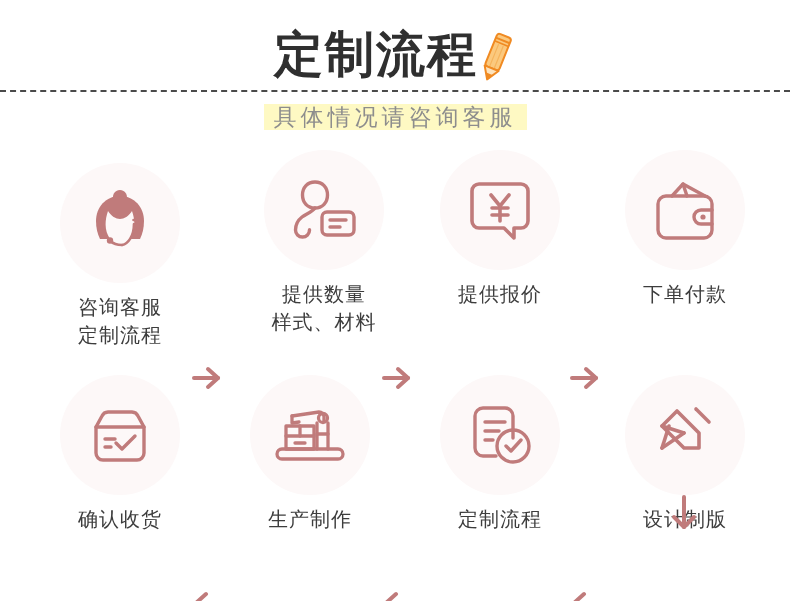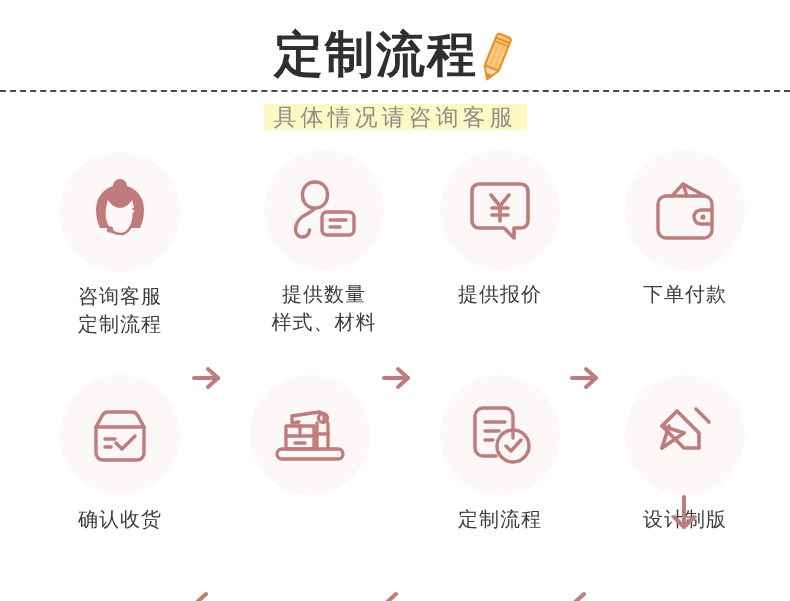--- a/index.html
+++ b/index.html
@@ -112,21 +112,21 @@
     letter-spacing: 1px;
   }
   .step-label-2 {
     font-size: 20px;
     line-height: 28px;
     color: #3d3d3d;
     letter-spacing: 1px;
   }
 
   
-  .step-1 { left: 35px;  top: 2px; font-family: Liberation Serif, serif; }
+  .step-1 { left: 35px;  top: 13px; font-family: Liberation Serif, serif; }
   .step-2 { left: 239px; top: 0px; font-family: Liberation Serif, serif; }
   .step-3 { left: 415px; top: 0px; }
   .step-4 { left: 600px; top: 0px; }
   
   .step-5 { left: 600px; top: 225px; }
   .step-6 { left: 415px; top: 225px; }
   .step-7 { left: 225px; top: 225px; }
   .step-8 { left: 35px;  top: 225px; }
 
   
@@ -324,20 +324,21 @@
             <path d="M17 32 l28 0 l0 23 l-28 0 Z"></path>
             <path d="M17 42 l28 0"></path>
             <path d="M31 32 l0 10"></path>
             <path d="M26 49 l10 0"></path>
 
             <path d="M13 55 l56 0 a5 5 0 0 1 0 10 l-56 0 a5 5 0 0 1 0 -10 Z"></path>
           </g>
         </svg>
       </span>
     </div>
+    <div class="step-label">生产制作</div>
   </div>
 
   <div class="step step-8">
     <div class="step-circle">
       <span>
         <svg width="80" height="80" viewBox="0 0 80 80">
           <g fill="none" stroke="#c07b7b" stroke-width="3.4" stroke-linecap="round" stroke-linejoin="round">
 
             <path d="M16 32 l6 -11 a7 7 0 0 1 6 -4 l24 0 a7 7 0 0 1 6 4 l6 11"></path>
 

